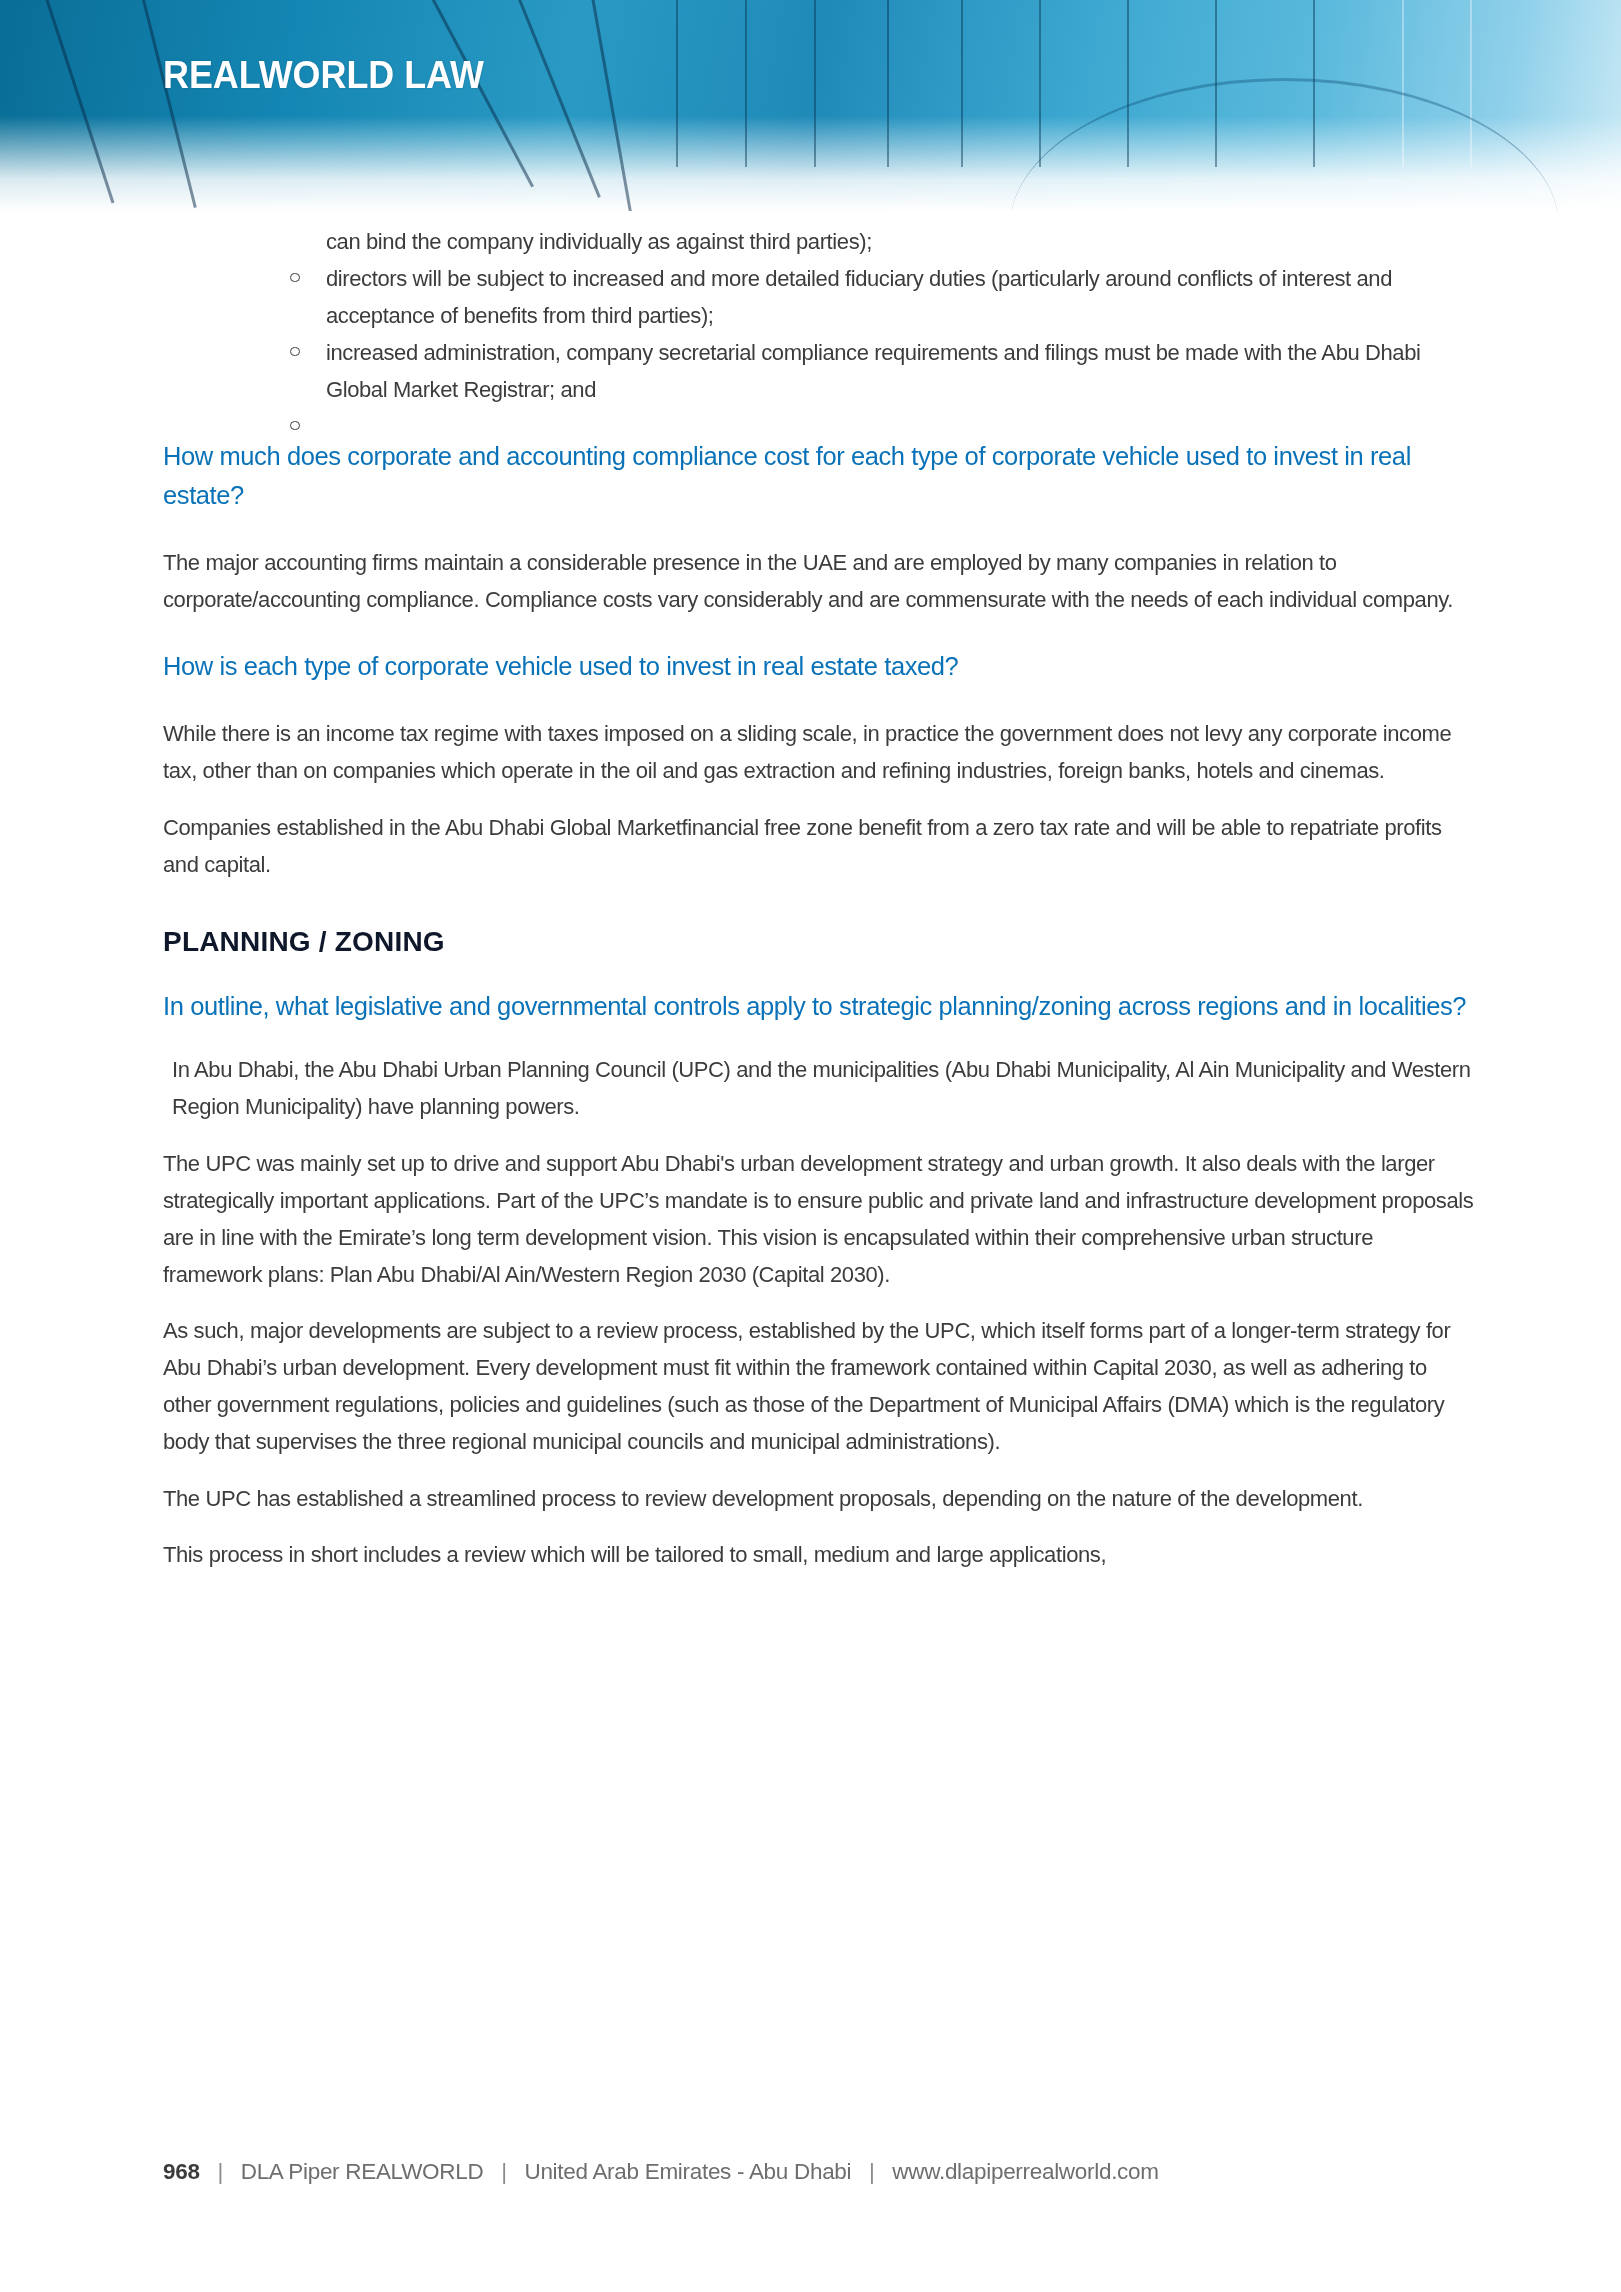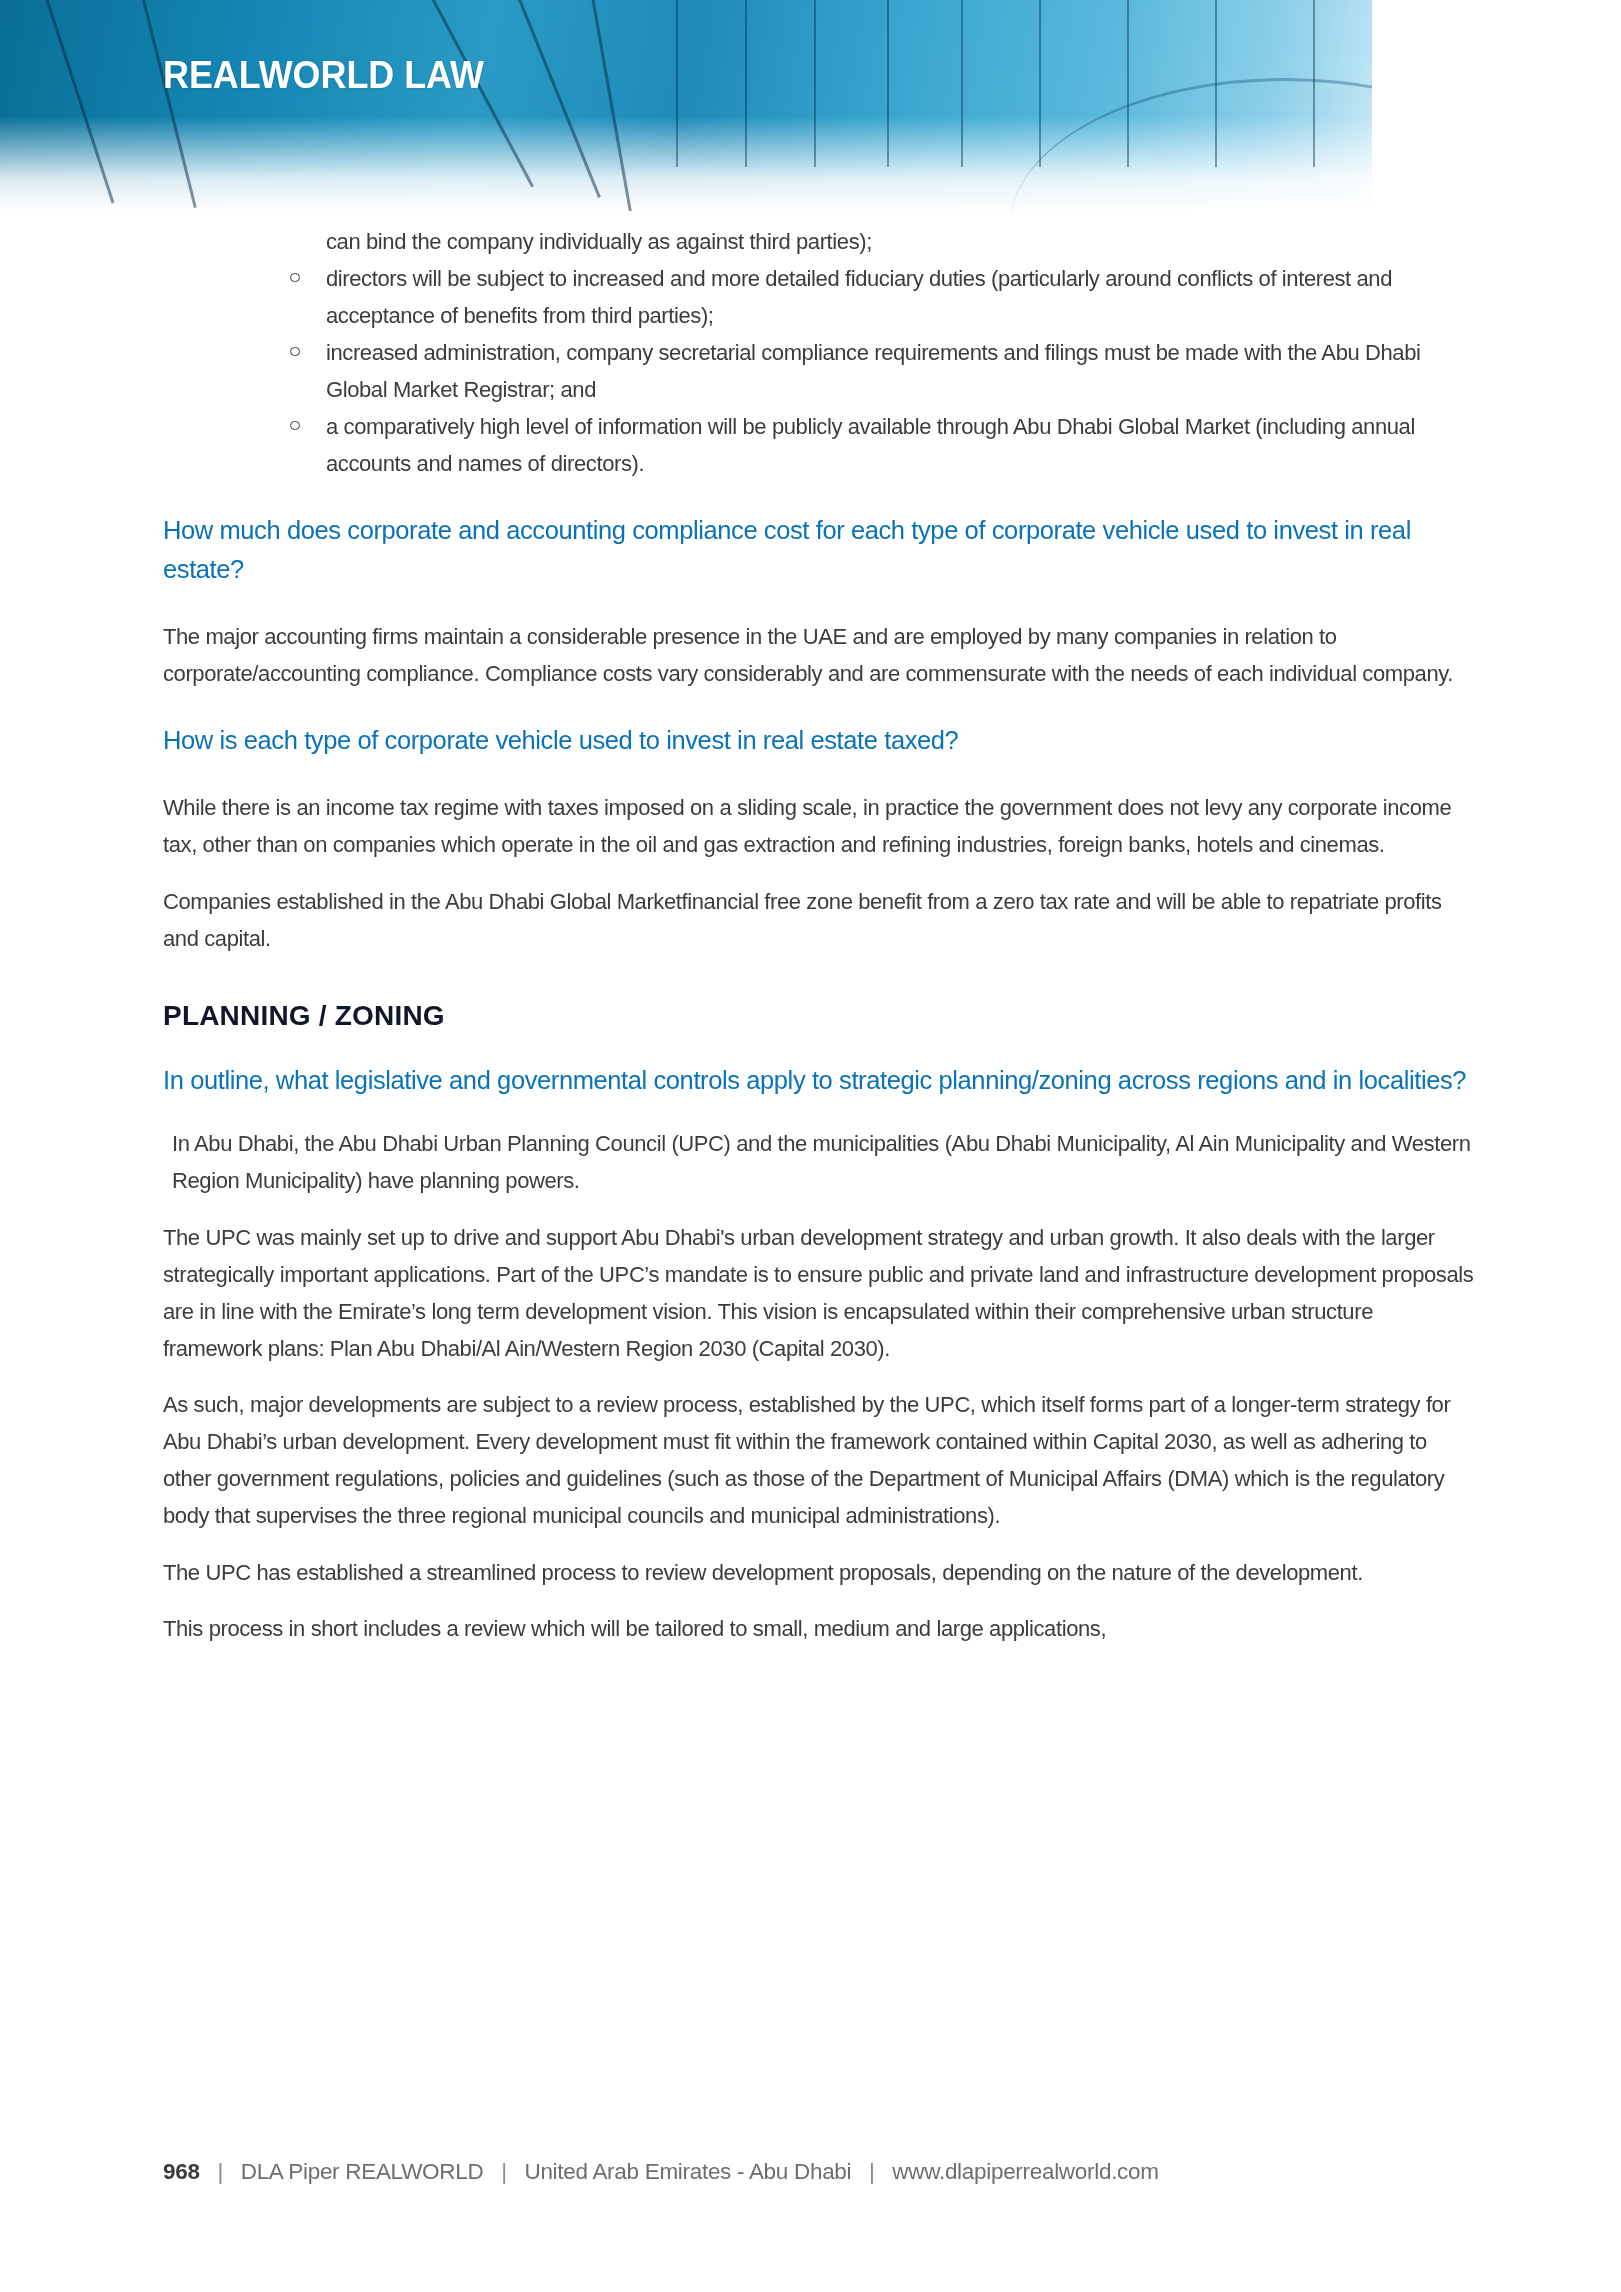--- a/index.html
+++ b/index.html
@@ -8,21 +8,21 @@
     height: 2293px;
     position: relative;
     background: #ffffff;
     font-family: "Liberation Sans", sans-serif;
     color: #3a3a3a;
     overflow: hidden;
   }
   .banner {
     position: absolute;
     left: 0; top: 0;
-    width: 1372px;
+    width: 1621px;
     height: 211px;
     overflow: hidden;
     background:
       linear-gradient(to bottom, rgba(255,255,255,0) 0%, rgba(255,255,255,0) 55%, rgba(255,255,255,0.85) 85%, #ffffff 100%),
       linear-gradient(100deg, #0a6e96 0%, #1486b3 18%, #2a9ac4 35%, #1f8ab8 50%, #3aa6cf 65%, #5ab9dc 80%, #8fd0ea 92%, #c9e9f5 100%);
   }
   .banner .glass {
     position: absolute; top: 0; height: 167px; width: 2px;
     background: rgba(5,50,80,0.45);
   }
@@ -145,21 +145,20 @@
     <li style="padding-left:0; margin-left:0; position:relative;">
       <span class="bullet" style="left:127px; top:12.7px;"></span>
       <span class="para" style="display:block; margin-left:163px;">directors will be subject to increased and more detailed fiduciary duties (particularly around conflicts of interest and acceptance of benefits from third parties);</span>
     </li>
     <li style="padding-left:0; margin-left:0; position:relative;">
       <span class="bullet" style="left:127px; top:12.7px;"></span>
       <span class="para" style="display:block; margin-left:163px;">increased administration, company secretarial compliance requirements and filings must be made with the Abu Dhabi Global Market Registrar; and</span>
     </li>
     <li style="padding-left:0; margin-left:0; position:relative;">
       <span class="bullet" style="left:127px; top:12.7px;"></span>
-      <span class="para" style="display:block; margin-left:163px;">a comparatively high level of information will be publicly available through Abu Dhabi Global Market (including annual accounts and names of directors).</span>
     </li>
   </ul>
 
   <p class="q" style="margin-top:29px;">How much does corporate and accounting compliance cost for each type of corporate vehicle used to invest in real estate?</p>
   <p class="para" style="margin-top:29px;">The major accounting firms maintain a considerable presence in the UAE and are employed by many companies in relation to corporate/accounting compliance. Compliance costs vary considerably and are commensurate with the needs of each individual company.</p>
 
   <p class="q" style="margin-top:29px;">How is each type of corporate vehicle used to invest in real estate taxed?</p>
   <p class="para" style="margin-top:29px;">While there is an income tax regime with taxes imposed on a sliding scale, in practice the government does not levy any corporate income tax, other than on companies which operate in the oil and gas extraction and refining industries, foreign banks, hotels and cinemas.</p>
   <p class="para" style="margin-top:19.6px;">Companies established in the Abu Dhabi Global Marketfinancial free zone benefit from a zero tax rate and will be able to repatriate profits and capital.</p>
 

